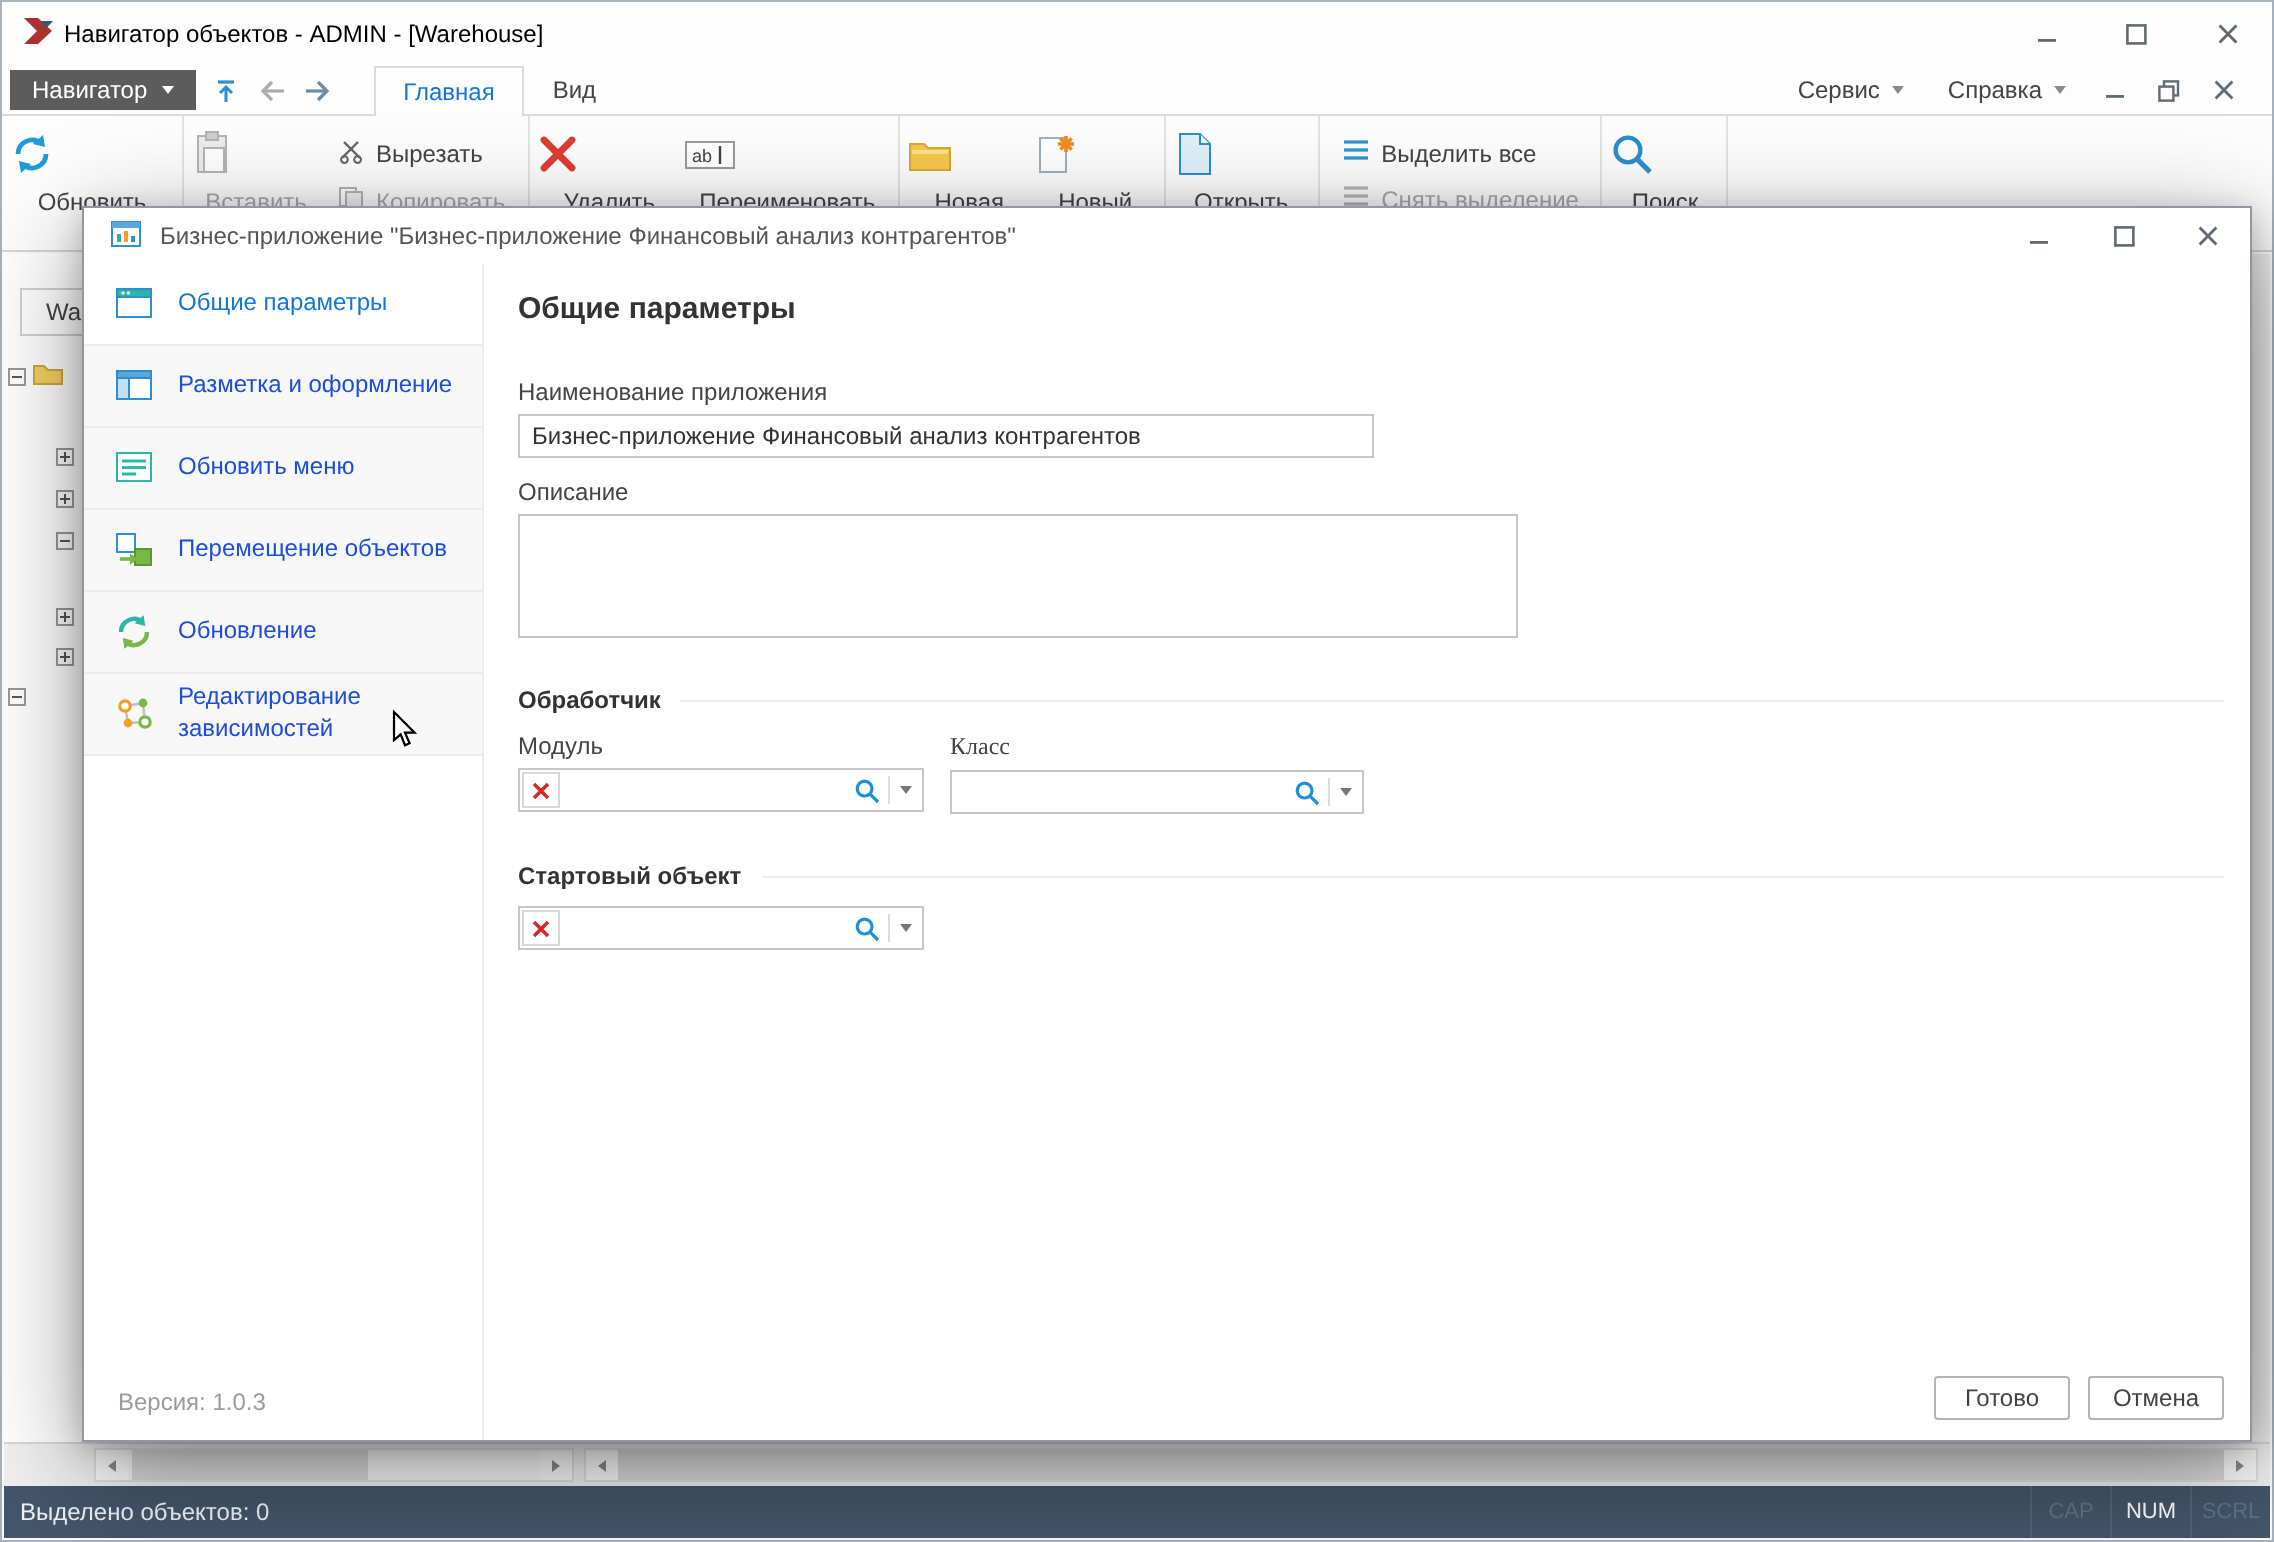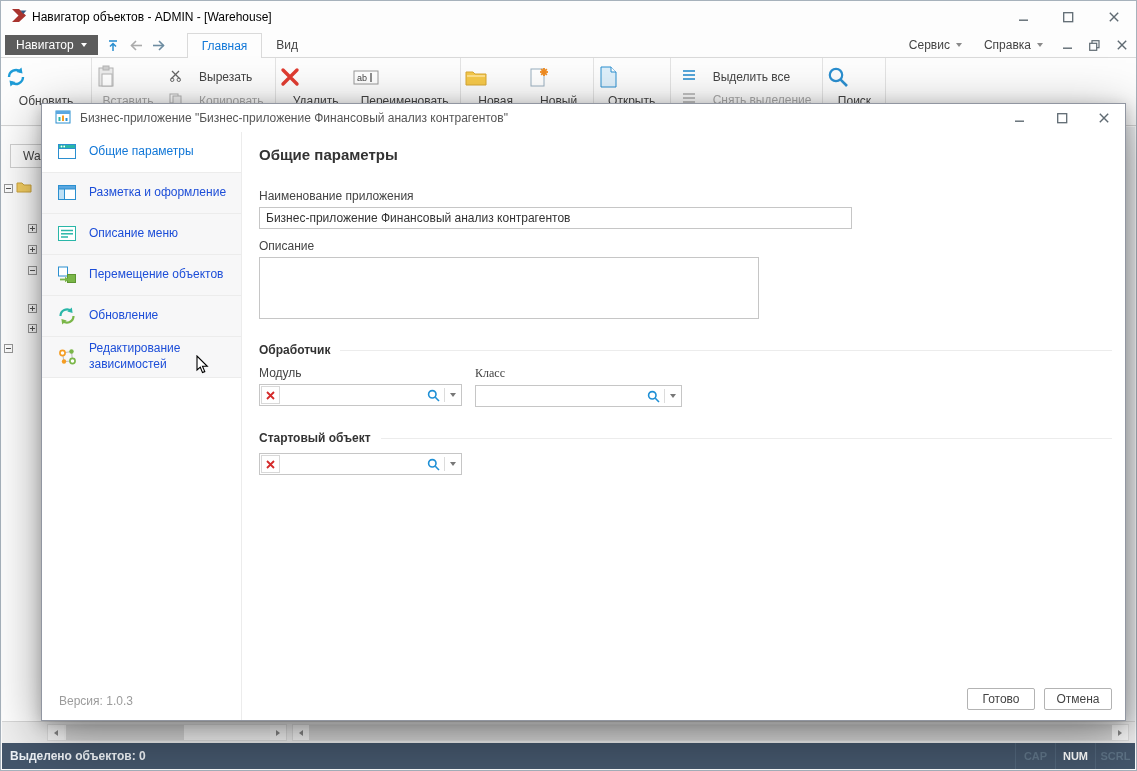--- a/index.html
+++ b/index.html
@@ -19,51 +19,51 @@
 
   
   .tabrow { height:25px; display:flex; align-items:stretch; border-bottom:1px solid #dadada; background:#fdfdfd; }
   .appbtn { margin:2px 4px; background:#5c5c5c; color:#fff; display:flex; align-items:center; gap:7px; padding:0 11px; }
   .caret { width:0; height:0; border-left:3.5px solid transparent; border-right:3.5px solid transparent; border-top:4px solid #fff; }
   .caret.gray { border-top-color:#8a8a8a; }
   .navarrow { width:23px; display:flex; align-items:center; justify-content:center; }
   .tabs { display:flex; margin-left:16px; }
   .tab { display:flex; align-items:center; padding:0 14px; color:#444; position:relative; }
   .tab.active { color:#1177d7; background:#fdfdfd; border:1px solid #dadada; border-bottom:none; margin-bottom:-1px; }
-  .tabrow-right { margin-left:auto; display:flex; align-items:center; padding-right:1px; }
+  .tabrow-right { margin-left:auto; display:flex; align-items:center; padding-right:11px; }
   .menuitem { display:flex; align-items:center; gap:6px; padding:0 11px; color:#444; }
   .mdibtn { width:27px; height:100%; display:flex; align-items:center; justify-content:center; }
 
   
   .ribbon { height:68px; background:#fdfdfd; border-bottom:1px solid #d5d5d5; display:flex; align-items:stretch; overflow:hidden; }
   .rgroup { display:flex; align-items:flex-start; border-right:1px solid #e3e3e3; padding:2px 3px; }
   .bigbtn { text-align:center; padding-top:2px; }
   .bicon { height:30px; display:flex; align-items:center; justify-content:flex-start; }
   .blabel { margin-top:2px; white-space:nowrap; padding:0 5px; }
   .smallcol { display:flex; flex-direction:column; gap:6px; padding:8px 4px 0; }
-  .smallbtn { display:flex; align-items:center; gap:17px; white-space:nowrap; padding:1px 4px; }
+  .smallbtn { display:flex; align-items:center; gap:6px; white-space:nowrap; padding:1px 4px; }
   .disabled { color:#a9a9a9; }
 
   
   .main { position:absolute; top:126px; left:1px; right:1px; bottom:49px; background:#eef0f2; }
   .explorer { position:absolute; left:0; top:0; bottom:0; width:292px; background:#fff; border-right:1px solid #cfcfcf; }
   .doc-tab { position:absolute; top:17px; left:8px; padding:4px 12px; background:#fff; border:1px solid #d0d0d0; color:#444; }
   .texp, .tfolder { position:absolute; display:flex; }
 
   
   .scrollstrip { position:absolute; left:1px; right:1px; bottom:27px; height:22px; background:#f0f0f0; border-top:1px solid #d7d7d7; }
   .hscroll { position:absolute; top:2px; height:17px; display:flex; background:#fafafa; border:1px solid #e0e0e0; }
   .strack { flex:1; position:relative; background:#f6f6f6; }
   .sthumb { position:absolute; top:0; bottom:0; background:#d9d9d9; }
   .sbtn { width:16px; display:flex; align-items:center; justify-content:center; }
   .tri-l { width:0; height:0; border-top:3.5px solid transparent; border-bottom:3.5px solid transparent; border-right:4.5px solid #8a8a8a; }
   .tri-r { width:0; height:0; border-top:3.5px solid transparent; border-bottom:3.5px solid transparent; border-left:4.5px solid #8a8a8a; }
 
   
-  .statusbar { position:absolute; left:1px; right:1px; bottom:1px; height:26px; background:#44566b; display:flex; align-items:center; padding-left:8px; color:#eef2f6;font-weight:bold; }
+  .statusbar { position:absolute; left:1px; right:1px; bottom:1px; height:26px; background:#44566b; display:flex; align-items:center; padding-left:8px; color:#eef2f6; }
   .indicators { margin-left:auto; display:flex; align-self:stretch; }
   .ind { width:40px; display:flex; align-items:center; justify-content:center; font-size:11px; color:#5f7487; border-left:1px solid #51657a; }
   .ind.active { color:#fff; }
 
   
   .dialog { position:absolute; left:40px; top:102px; width:1085px; height:618px; background:#fff;
             border:1px solid #9196a1; box-shadow:0 14px 50px rgba(0,0,0,.40), 0 3px 14px rgba(0,0,0,.22);
             display:flex; flex-direction:column; z-index:40; }
   .dlg-titlebar { height:28px; flex:0 0 auto; display:flex; align-items:center; padding-left:13px; }
   .dlg-title { margin-left:9px; color:#555; }
@@ -75,21 +75,21 @@
   .nav-item.active { background:#fff; color:#1177d7; }
   .nicon { flex:0 0 24px; display:flex; align-items:center; justify-content:center; }
   .nlabel { line-height:1.3; }
   .version { position:absolute; left:17px; bottom:12px; color:#9b9b9b; }
 
   .dlg-content { flex:1; position:relative; padding:12px 13px 0 17px; min-width:0; }
   .content-heading { font-size:15px; font-weight:bold; color:#333; margin-top:2px; }
   .flabel { color:#444; }
   .l-appname { margin-top:26px; }
   .l-desc { margin-top:10px; }
-  .textbox { margin-top:4px; width:593px; height:22px; border:1px solid #c6c6c6; padding:0 6px; color:#333; font:inherit; display:block; background:#fff; outline:none; }
+  .textbox { margin-top:4px; width:428px; height:22px; border:1px solid #c6c6c6; padding:0 6px; color:#333; font:inherit; display:block; background:#fff; outline:none; }
   .descbox { margin-top:4px; width:500px; height:62px; border:1px solid #c6c6c6; resize:none; font:inherit; display:block; background:#fff; outline:none; }
   .group-row { display:flex; align-items:center; margin-top:24px; }
   .group-title { font-weight:bold; color:#333; white-space:nowrap; }
   .group-rule { flex:1; height:1px; background:#ececec; margin-left:10px; }
   .two-col { display:flex; margin-top:9px; }
   .col2 { margin-left:13px;font-family:Liberation Serif, serif; }
   .flabel.incol { margin-bottom:4px; }
   .lookup { display:flex; align-items:center; border:1px solid #c6c6c6; height:22px; background:#fff; }
   .clearbtn { width:19px; height:18px; margin:1px; border:1px solid #d8d8d8; display:flex; align-items:center; justify-content:center; flex:0 0 auto; background:#fff; }
   .lookup-input { flex:1; min-width:0; border:none; outline:none; font:inherit; padding:0 4px; background:transparent; }
@@ -476,21 +476,21 @@
           <span class="nicon">
               <svg width="22" height="22" viewBox="0 0 22 22">
                 <rect x="2.5" y="3.5" width="17" height="14" fill="#fff" stroke="#29b6a8"></rect>
                 <g stroke="#29b6a8" stroke-width="1.5">
                   <line x1="5" y1="7.5" x2="17" y2="7.5"></line>
                   <line x1="5" y1="10.8" x2="17" y2="10.8"></line>
                   <line x1="5" y1="14" x2="12" y2="14"></line>
                 </g>
               </svg>
             </span>
-          <span class="nlabel">Описание меню</span>
+          <span class="nlabel">Обновить меню</span>
         </div>
         <div class="nav-item">
           <span class="nicon">
               <svg width="22" height="22" viewBox="0 0 22 22">
                 <rect x="2.5" y="3" width="9" height="9" fill="#fff" stroke="#2b8fd0"></rect>
                 <rect x="11.5" y="10.5" width="8" height="8" fill="#7ab648" stroke="#5d9532"></rect>
                 <line x1="4" y1="15.5" x2="9" y2="15.5" stroke="#7ab648" stroke-width="1.8"></line>
                 <polygon points="9,12.8 13,15.5 9,18.2" fill="#7ab648"></polygon>
               </svg>
             </span>

